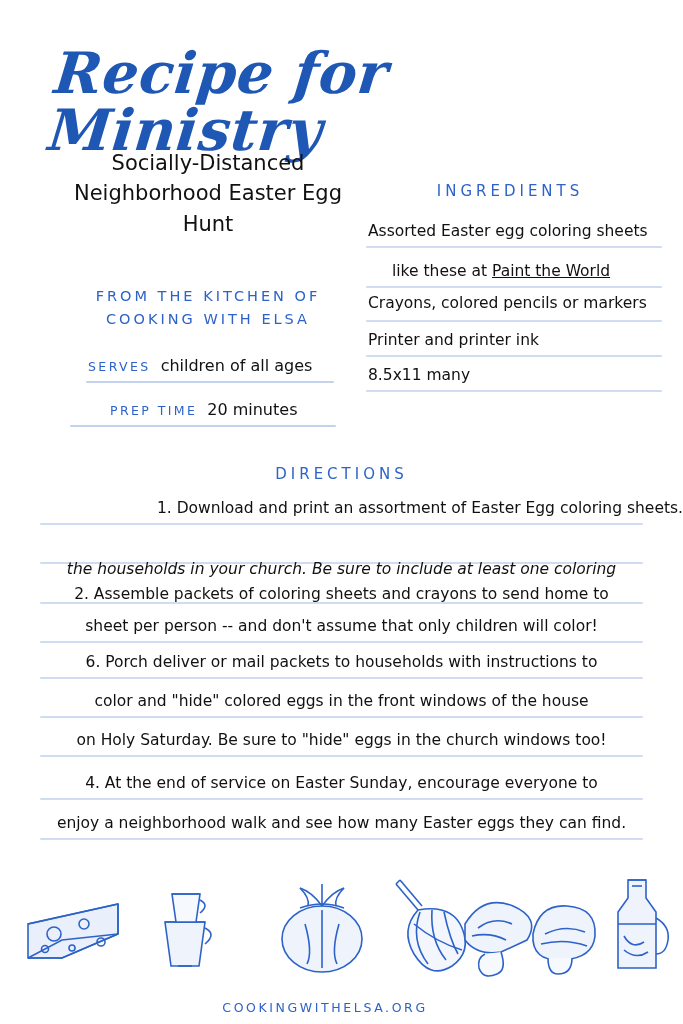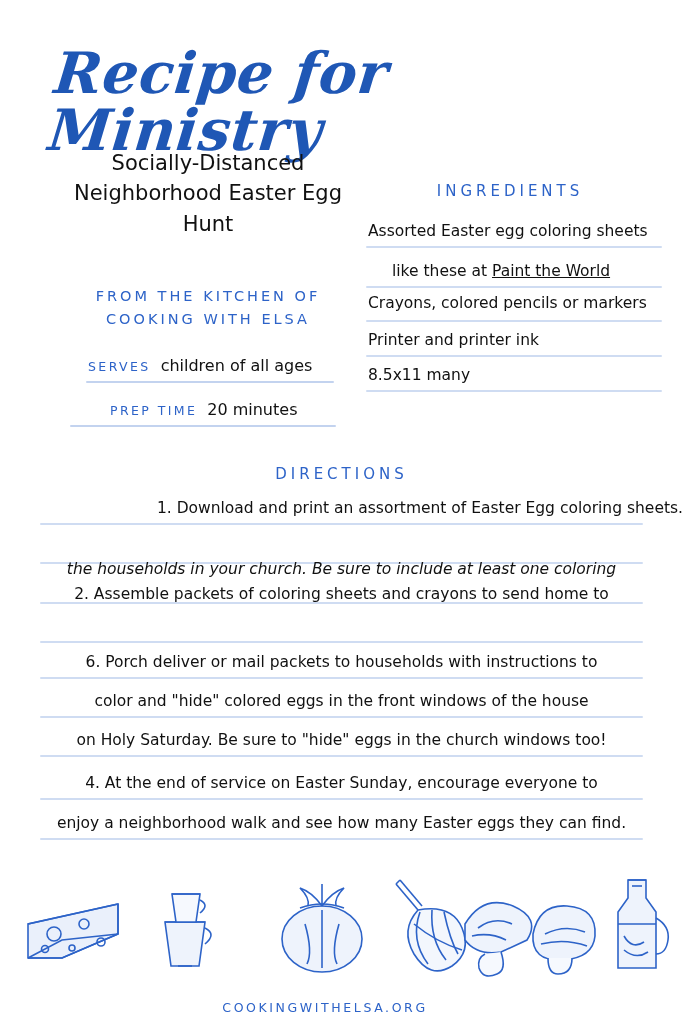--- a/index.html
+++ b/index.html
@@ -188,20 +188,21 @@
 
   <div class="dir-line" style="top:499px; left:0; width:683px;text-align:right;">1.    Download and print an assortment of Easter Egg coloring sheets.</div>
   <div class="rule thin" style="top:523px; left:40px; width:603px;"></div>
 
   <div class="dir-line" style="top:538px; left:0; width:683px;margin-top:47px;">2.  Assemble packets of coloring sheets and crayons to send home to</div>
   <div class="rule thin" style="top:562px; left:40px; width:603px;"></div>
 
   <div class="dir-line" style="top:560px; left:0; width:683px;font-style:italic;">the households in your church. Be sure to include at least one coloring</div>
   <div class="rule thin" style="top:602px; left:40px; width:603px;"></div>
 
+  <div class="dir-line" style="top:617px; left:0; width:683px;">sheet per person -- and don't assume that only children will color!</div>
   <div class="rule thin" style="top:641px; left:40px; width:603px;"></div>
 
   <div class="dir-line" style="top:653px; left:0; width:683px;">6. Porch deliver or mail packets to households with instructions to</div>
   <div class="rule thin" style="top:677px; left:40px; width:603px;"></div>
 
   <div class="dir-line" style="top:692px; left:0; width:683px;">color and "hide" colored eggs in the front windows of the house</div>
   <div class="rule thin" style="top:716px; left:40px; width:603px;"></div>
 
   <div class="dir-line" style="top:731px; left:0; width:683px;">on Holy Saturday. Be sure to "hide" eggs in the church windows too!</div>
   <div class="rule thin" style="top:755px; left:40px; width:603px;"></div>

